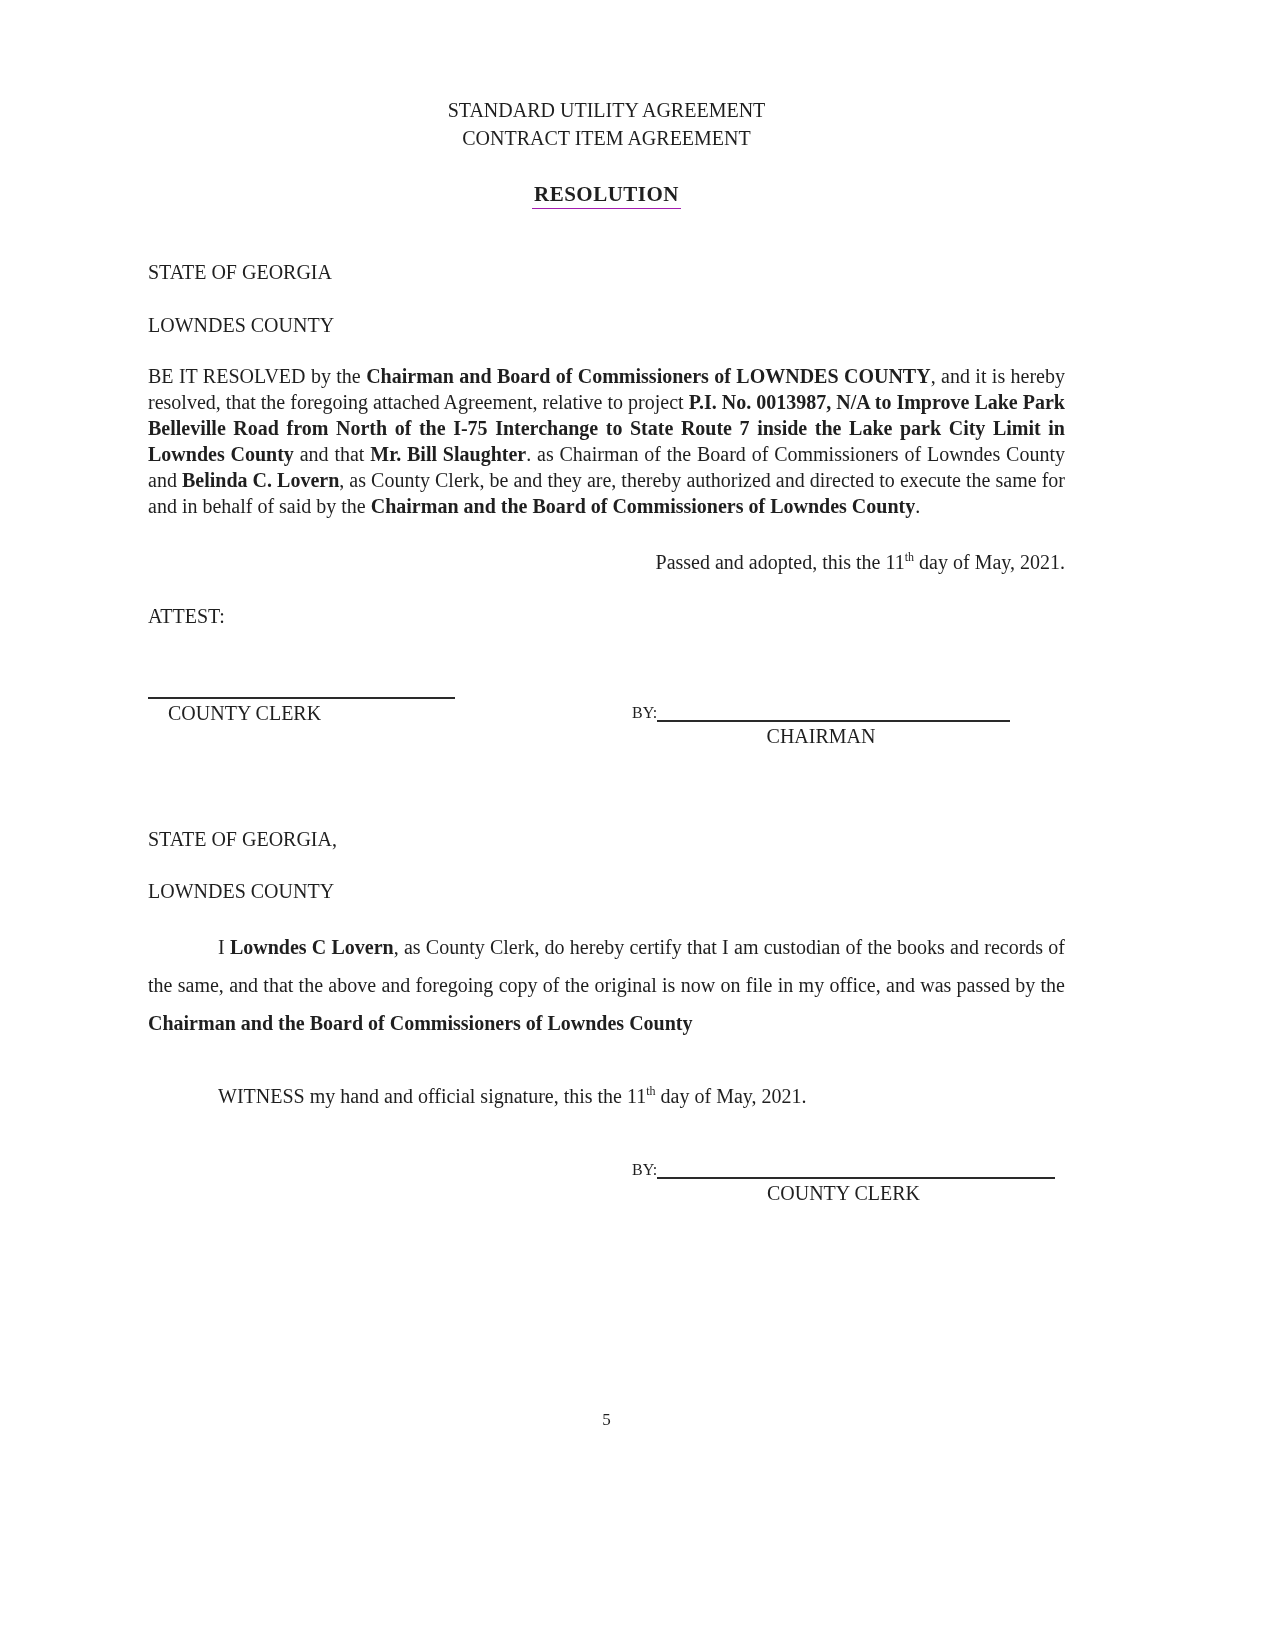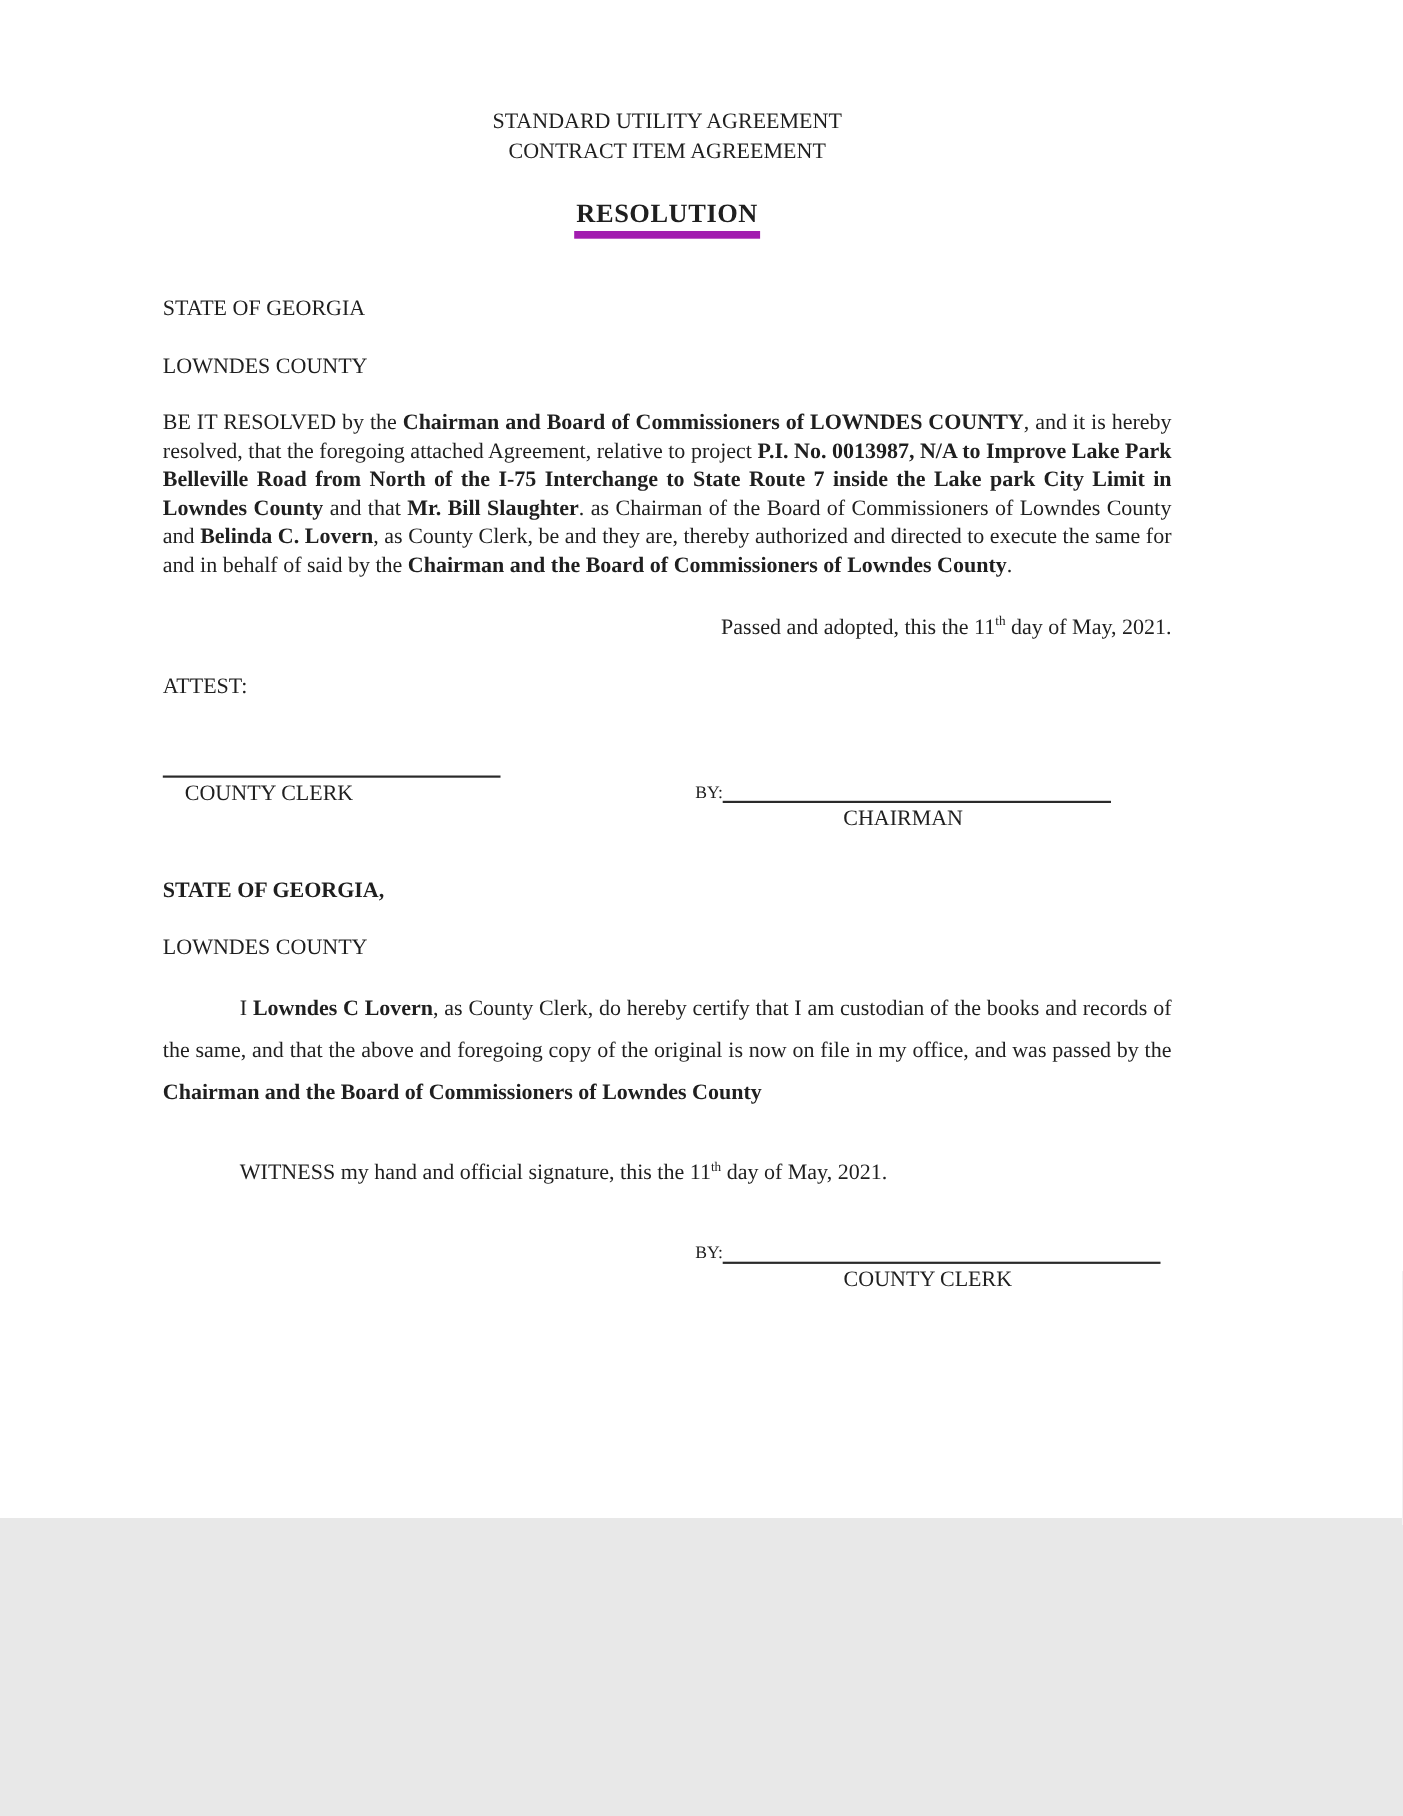--- a/index.html
+++ b/index.html
@@ -3,21 +3,21 @@
 <meta charset="utf-8">
 <style>
   html, body {
     margin: 0;
     padding: 0;
     background: #e8e8e8;
   }
   .page {
     position: relative;
     width: 1275px;
-    height: 1380px;
+    height: 1651px;
     margin: 0 auto;
     background: #ffffff;
     color: #1f1f1f;
     font-family: "Liberation Serif", serif;
     overflow: hidden;
   }
   .content {
     padding: 96px 210px 0 148px; 
   }
   .doc-header {
@@ -25,23 +25,23 @@
     font-size: 20px;
     line-height: 28px;
   }
   .title-wrap {
     text-align: center;
     margin-top: 30px;
   }
   .doc-title {
     display: inline-block;
     font-weight: bold;
-    font-size: 24px;
+    font-size: 21px;
     letter-spacing: 0.5px;
-    border-bottom: 7px solid #a21caf;
+    border-bottom: 1px solid #a21caf;
     padding: 0 2px 1px 2px;
   }
   p { margin: 0; font-size: 20px; line-height: 26px; }
   .p-state1   { margin-top: 50px; }
   .p-county1  { margin-top: 27px; }
   .p-body     { margin-top: 25px; text-align: justify; }
   .p-passed   { margin-top: 30px; text-indent: 70px; text-align: right; }
   .p-attest   { margin-top: 28px; }
   sup { font-size: 12px; line-height: 0; }
 
@@ -72,21 +72,21 @@
     border-bottom: 2px solid #2a2a2a;
     height: 24px;
   }
   .sig-label-center {
     margin-top: 3px;
     font-size: 20px;
     text-align: center;
     padding-left: 0;
   }
 
-  .p-state2  { margin-top: 40px; font-weight: bold; }
+  .p-state2  { margin-top: 78px; }
   .p-county2 { margin-top: 26px; }
   .p-cert {
     margin-top: 24px;
     line-height: 38px;
     text-align: justify;
     text-indent: 70px;
   }
   .p-witness {
     margin-top: 41px;
     text-indent: 70px;

